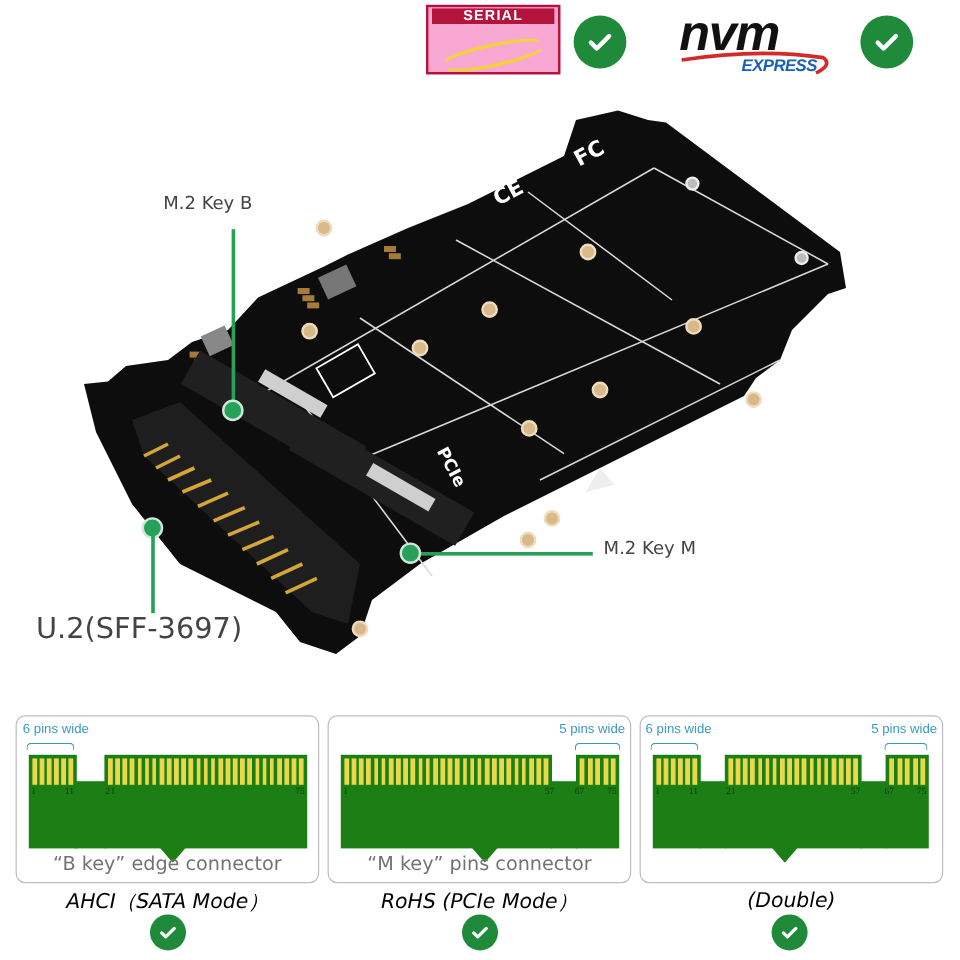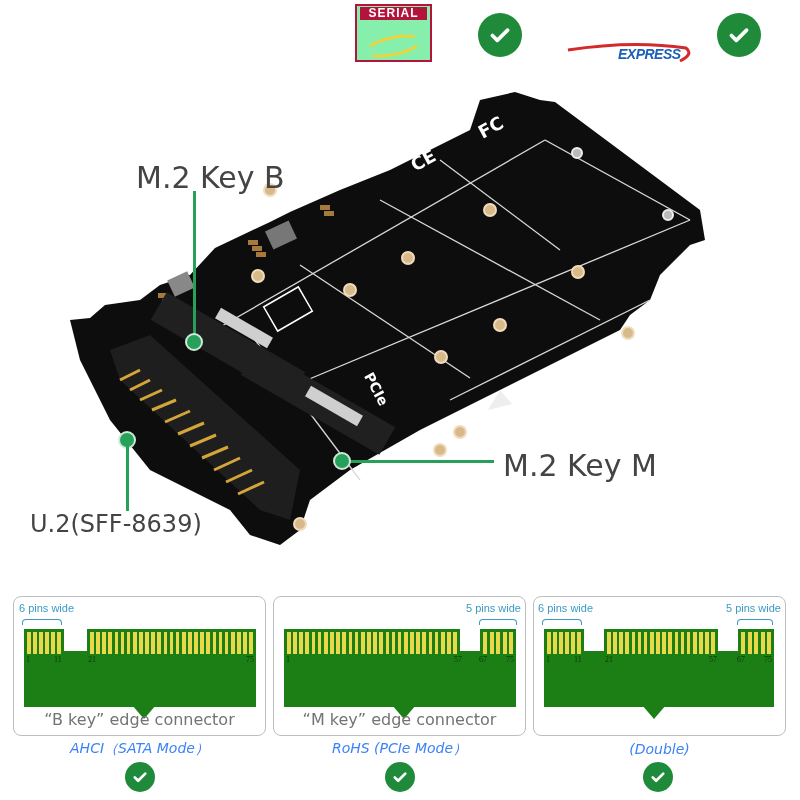--- a/index.html
+++ b/index.html
@@ -1,56 +1,57 @@
 <!DOCTYPE html>
 <html><head>
 <meta charset="utf-8">
 <style>
   html,body{margin:0;padding:0;background:#ffffff;}
   body{width:800px;height:800px;position:relative;overflow:hidden;font-family:"DejaVu Sans","Liberation Sans",sans-serif;}
   .abs{position:absolute;}
-  .logo-sata{left:355px;top:4px;width:77px;height:58px;border:2px solid #b3143c;box-sizing:border-box;background:#86efac;}
+  .logo-sata{left:355px;top:4px;width:112px;height:58px;border:2px solid #b3143c;box-sizing:border-box;background:#f9a8d4;}
   .logo-sata .top{position:absolute;left:3px;top:1px;right:3px;height:13px;background:#b3143c;color:#fff;font:bold 12px "Liberation Sans",sans-serif;text-align:center;line-height:13px;letter-spacing:1px;}
   .logo-sata .ata{position:absolute;left:0;right:0;top:13px;color:#1a4fa8;font:bold 38px "Liberation Sans",sans-serif;text-align:center;line-height:42px;letter-spacing:-1px;}
   .logo-sata .swoosh{position:absolute;left:8px;right:8px;top:30px;height:14px;border:3px solid #f2d23a;border-radius:50%;border-left-color:transparent;border-right-color:transparent;transform:rotate(-12deg);}
   .check{width:44px;height:44px;border-radius:50%;background:#1f8a3a;display:flex;align-items:center;justify-content:center;}
   .check svg{width:26px;height:26px;}
   .check.sm{width:30px;height:30px;}
   .check.sm svg{width:18px;height:18px;}
   .logo-nvm{left:562px;top:10px;width:140px;height:56px;}
   .logo-nvm .nvm{position:absolute;left:4px;top:-6px;font:italic bold 42px "Liberation Sans",sans-serif;color:#111;letter-spacing:-1px;}
   .logo-nvm .exp{position:absolute;left:56px;top:36px;font:italic bold 14px "Liberation Sans",sans-serif;color:#1a60b8;letter-spacing:-0.5px;}
   .logo-nvm .arc{position:absolute;left:0;top:30px;width:140px;height:22px;}
-  .label{color:#444;font-family:"DejaVu Sans",sans-serif;font-size:30px;}
+  .label{color:#444;font-family:"DejaVu Sans",sans-serif;font-size:15px;}
   .pointer-line{background:#27a05a;}
   .dot{width:18px;height:18px;border-radius:50%;background:#27a05a;border:2px solid #cfe9d8;box-sizing:border-box;}
   .card{border:1.5px solid #bdbdbd;border-radius:8px;background:#fff;box-sizing:border-box;}
   .pins-note{color:#3a9ac4;font-size:11px;font-family:"Liberation Sans",sans-serif;}
   .brace{border:1.5px solid #3a9ac4;border-bottom:none;height:6px;border-radius:4px 4px 0 0;box-sizing:border-box;}
   .pcb{background:#1b7f15;}
   .gold-row{display:flex;gap:2.5px;padding:3px 3px 0 3px;box-sizing:border-box;}
   .gold-row span{flex:1;background:#e8d84a;height:22px;}
   .pin-num{font-size:8px;color:#0c3a08;font-family:"Liberation Serif",serif;}
   .conn-caption{font-size:16px;color:#737373;font-family:"DejaVu Sans",sans-serif;text-align:center;width:100%;}
-  .mode{font-size:14px;color:#3b82f6;font-style:italic;font-family:"DejaVu Sans",sans-serif;text-align:center;}
+  .mode{font-size:17px;color:#000000;font-style:italic;font-family:"DejaVu Sans",sans-serif;text-align:center;}
 </style>
 </head>
 <body>
 
 <div class="abs logo-sata">
   <div class="top">SERIAL</div>
   <div class="swoosh"></div>
 </div>
 <div class="abs check" style="left:478px;top:13px;">
   <svg viewBox="0 0 24 24">
       <path d="M5 12.5l4.5 4.5L19 7.5" fill="none" stroke="#fff" stroke-width="3.4" stroke-linecap="round" stroke-linejoin="round"></path>
     </svg>
 </div>
 
 <div class="abs logo-nvm">
+  <div class="nvm">nvm</div>
   <svg class="arc" viewBox="0 0 140 22">
       <path d="M6 10 Q70 0 124 8 Q132 14 118 21" fill="none" stroke="#d42a2a" stroke-width="3"></path>
     </svg>
   <div class="exp">EXPRESS</div>
 </div>
 <div class="abs check" style="left:717px;top:13px;">
   <svg viewBox="0 0 24 24">
       <path d="M5 12.5l4.5 4.5L19 7.5" fill="none" stroke="#fff" stroke-width="3.4" stroke-linecap="round" stroke-linejoin="round"></path>
     </svg>
 </div>
@@ -135,21 +136,21 @@
 <div class="abs label" style="left:136px;top:160px;">M.2 Key B</div>
 <div class="abs pointer-line" style="left:193px;top:191px;width:3px;height:148px;"></div>
 <div class="abs dot" style="left:185px;top:333px;"></div>
 
 <div class="abs pointer-line" style="left:348px;top:460px;width:146px;height:3px;"></div>
 <div class="abs dot" style="left:333px;top:452px;"></div>
 <div class="abs label" style="left:503px;top:448px;">M.2 Key M</div>
 
 <div class="abs dot" style="left:118px;top:431px;"></div>
 <div class="abs pointer-line" style="left:126px;top:445px;width:3px;height:66px;"></div>
-<div class="abs label" style="left:30px;top:510px;font-size:24px;">U.2(SFF-8639)</div>
+<div class="abs label" style="left:30px;top:510px;font-size:24px;">U.2(SFF-3697)</div>
 
 <div class="abs card" style="left:13px;top:596px;width:253px;height:140px;">
   <div class="abs pins-note" style="left:5px;top:5px;">6 pins wide</div>
   <div class="abs brace" style="left:8px;top:22px;width:40px;"></div>
   <div class="abs pcb" style="left:10px;top:32px;width:40px;height:78px;">
     <div class="gold-row">
         <span></span>
         <span></span>
         <span></span>
         <span></span>
@@ -250,21 +251,21 @@
         <span></span>
       </div>
   </div>
   <div class="abs pin-num" style="left:12px;top:58px;">1</div>
   <div class="abs pin-num" style="left:180px;top:58px;">57</div>
   <div class="abs pin-num" style="left:205px;top:58px;">67</div>
   <div class="abs pin-num" style="left:232px;top:58px;">75</div>
   <svg class="abs" style="left:118px;top:108px;" width="24" height="14">
       <polygon points="0,0 24,0 12,14" fill="#1b7f15"></polygon>
     </svg>
-  <div class="abs conn-caption" style="left:0;top:113px;">“M key”  edge connector</div>
+  <div class="abs conn-caption" style="left:0;top:113px;">“M key”  pins connector</div>
 </div>
 <div class="abs mode" style="left:273px;top:740px;width:253px;">RoHS (PCIe Mode）</div>
 <div class="abs check sm" style="left:385px;top:762px;">
   <svg viewBox="0 0 24 24">
       <path d="M5 12.5l4.5 4.5L19 7.5" fill="none" stroke="#fff" stroke-width="3.6" stroke-linecap="round" stroke-linejoin="round"></path>
     </svg>
 </div>
 
 <div class="abs card" style="left:533px;top:596px;width:253px;height:140px;">
   <div class="abs pins-note" style="left:4px;top:5px;">6 pins wide</div>

